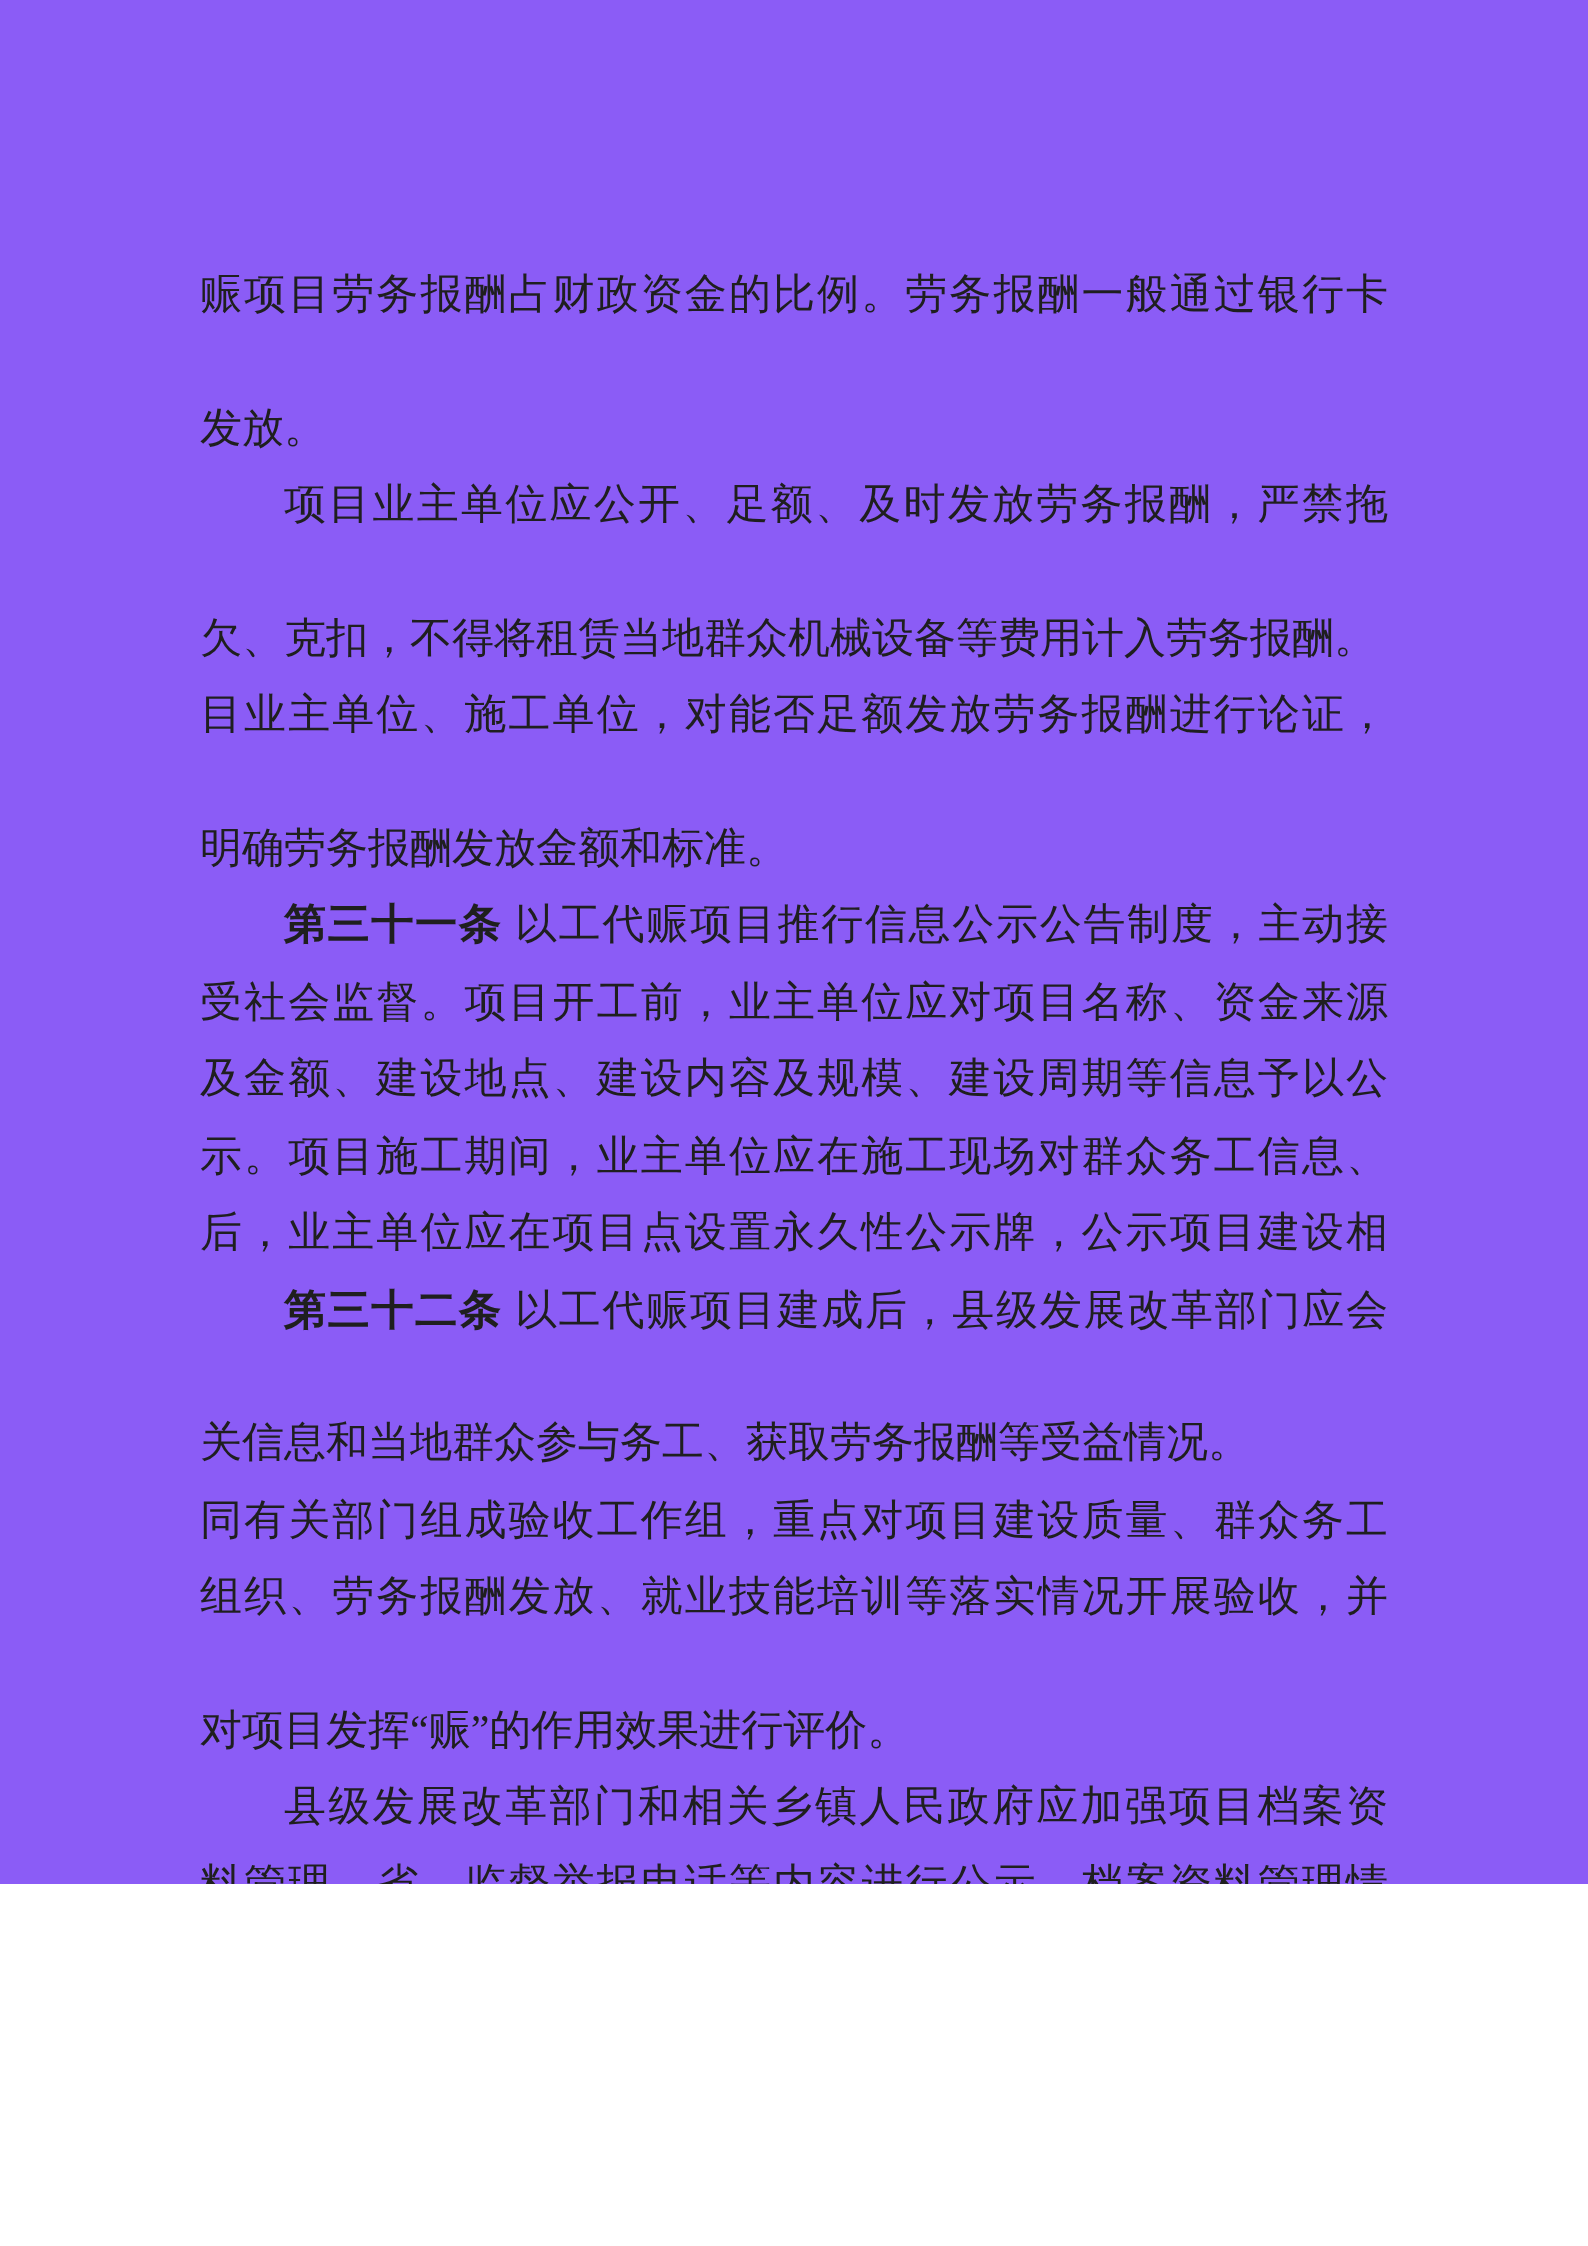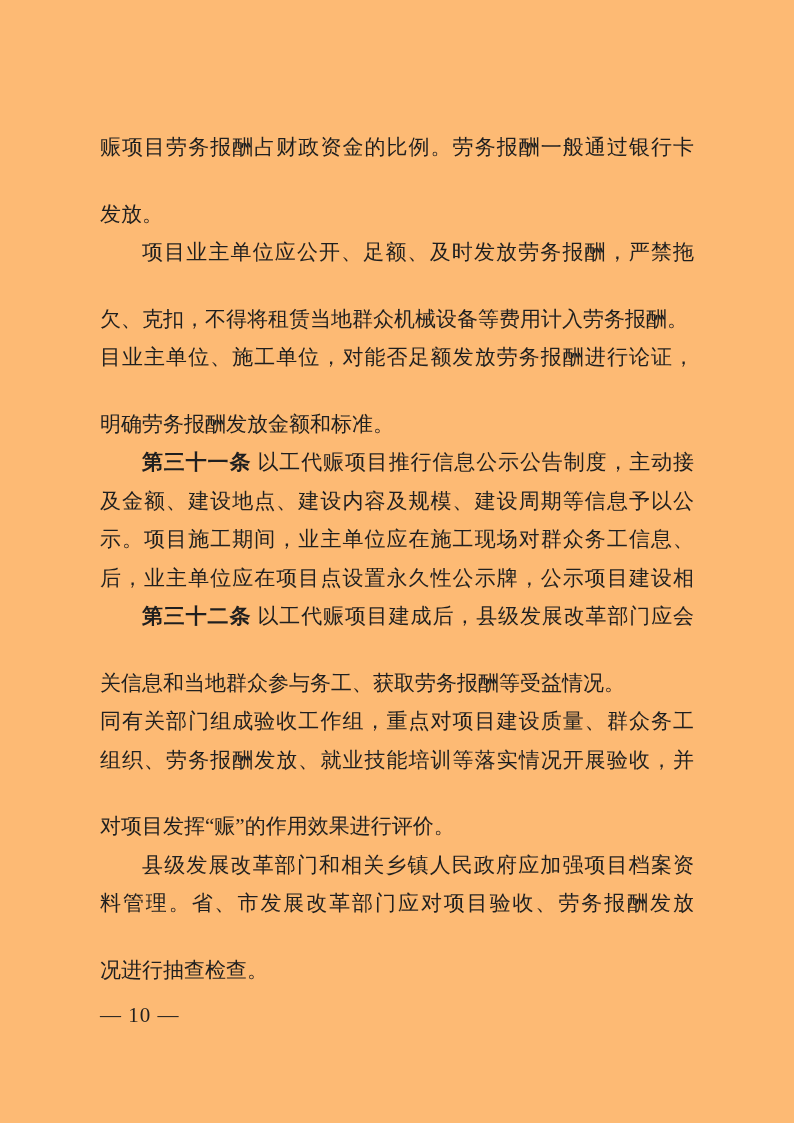--- a/index.html
+++ b/index.html
@@ -3,22 +3,22 @@
 <meta charset="utf-8">
 <style>
   html, body {
     margin: 0;
     padding: 0;
     background: #ffffff;
   }
   .page {
     position: relative;
     width: 794px;
-    height: 1123px;
-    background: #fdba74;
+    height: 942px;
+    background: #8b5cf6;
     font-family: "Liberation Serif", "DejaVu Serif", serif;
     color: #1f1f1f;
     overflow: hidden;
   }
   .body-text {
     position: absolute;
     left: 100px;
     top: 128px;
     width: 594px;
     font-size: 21px;
@@ -56,26 +56,27 @@
 
 <div class="page">
   <div class="body-text">
       <div class="line">赈项目劳务报酬占财政资金的比例。劳务报酬一般通过银行卡</div>
       <div class="line end">发放。</div>
       <div class="line indent">项目业主单位应公开、足额、及时发放劳务报酬，严禁拖</div>
       <div class="line end">欠、克扣，不得将租赁当地群众机械设备等费用计入劳务报酬。</div>
       <div class="line">目业主单位、施工单位，对能否足额发放劳务报酬进行论证，</div>
       <div class="line end">明确劳务报酬发放金额和标准。</div>
       <div class="line indent"><b>第三十一条</b>&nbsp;以工代赈项目推行信息公示公告制度，主动接</div>
+      <div class="line">受社会监督。项目开工前，业主单位应对项目名称、资金来源</div>
       <div class="line">及金额、建设地点、建设内容及规模、建设周期等信息予以公</div>
       <div class="line">示。项目施工期间，业主单位应在施工现场对群众务工信息、</div>
       <div class="line">后，业主单位应在项目点设置永久性公示牌，公示项目建设相</div>
       <div class="line indent"><b>第三十二条</b>&nbsp;以工代赈项目建成后，县级发展改革部门应会</div>
       <div class="line end">关信息和当地群众参与务工、获取劳务报酬等受益情况。</div>
       <div class="line">同有关部门组成验收工作组，重点对项目建设质量、群众务工</div>
       <div class="line">组织、劳务报酬发放、就业技能培训等落实情况开展验收，并</div>
       <div class="line end">对项目发挥“赈”的作用效果进行评价。</div>
       <div class="line indent">县级发展改革部门和相关乡镇人民政府应加强项目档案资</div>
-      <div class="line">料管理。省、市发展改革部门应对项目验收、劳务报酬发放</div>
+      <div class="line">料管理。省、监督举报电话等内容进行公示、档案资料管理情</div>
       <div class="line end">况进行抽查检查。</div>
     </div>
   <div class="footer">— 10 —</div>
 </div>
 
 </body></html>

